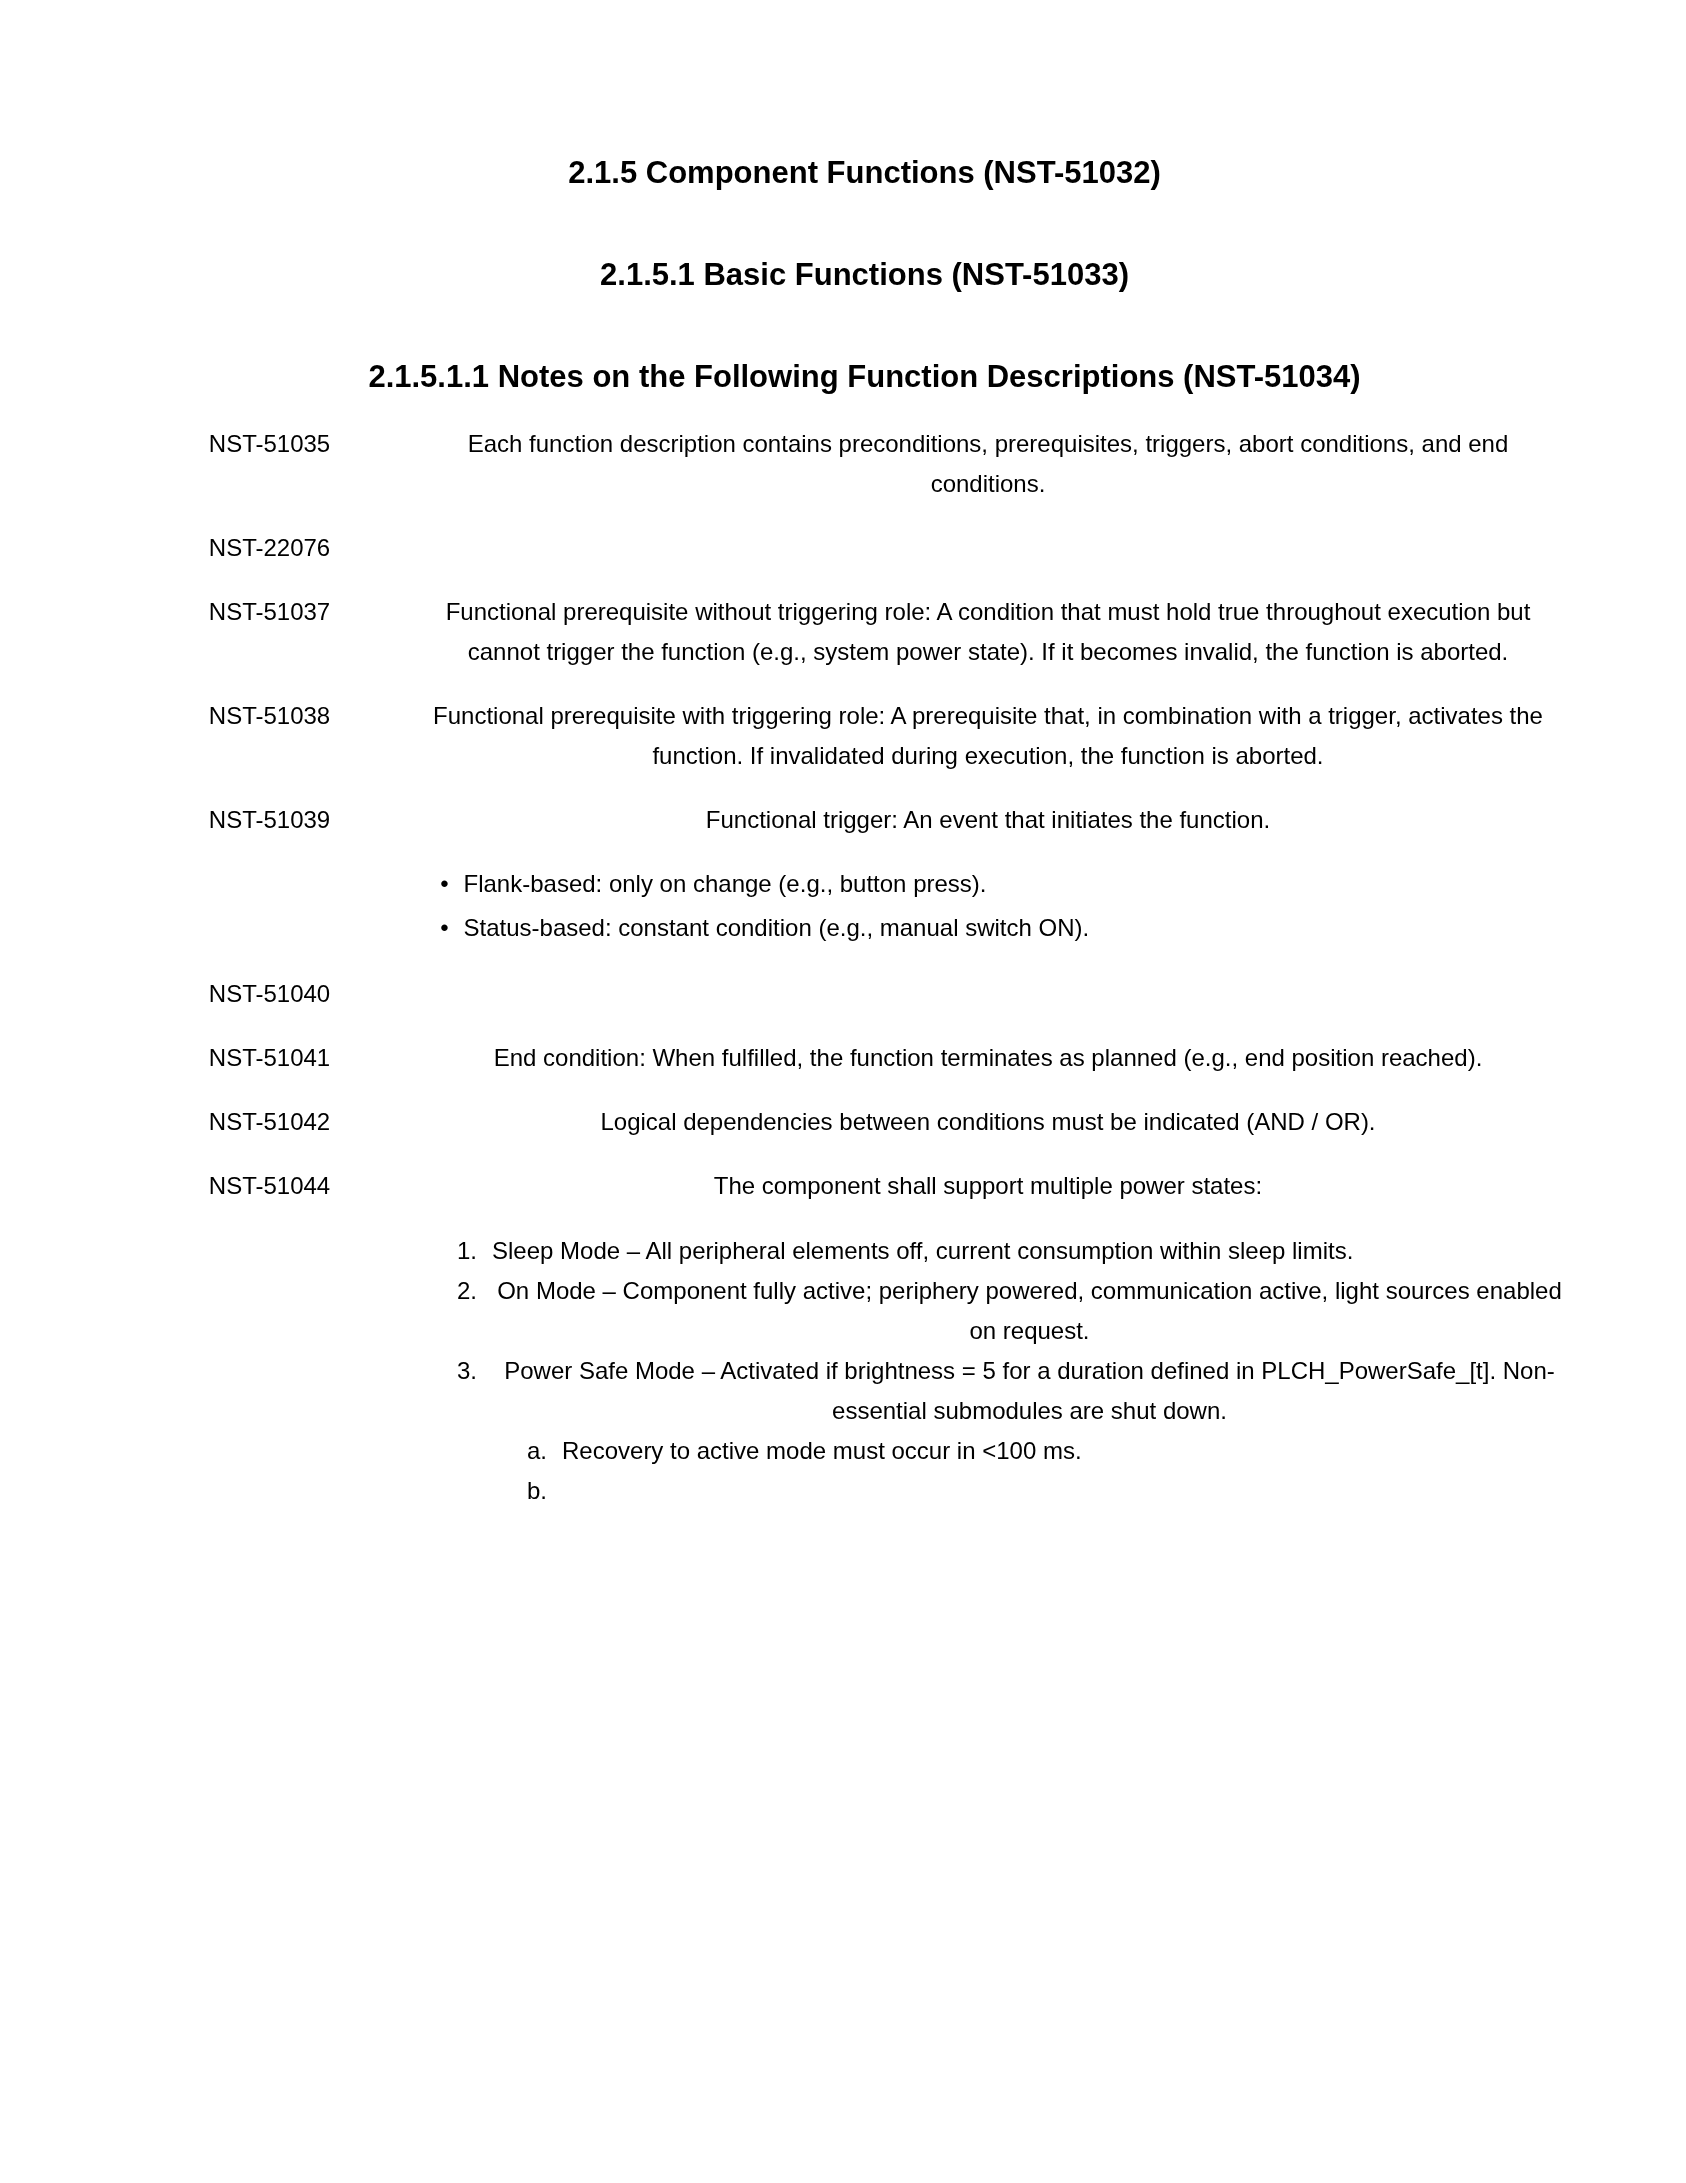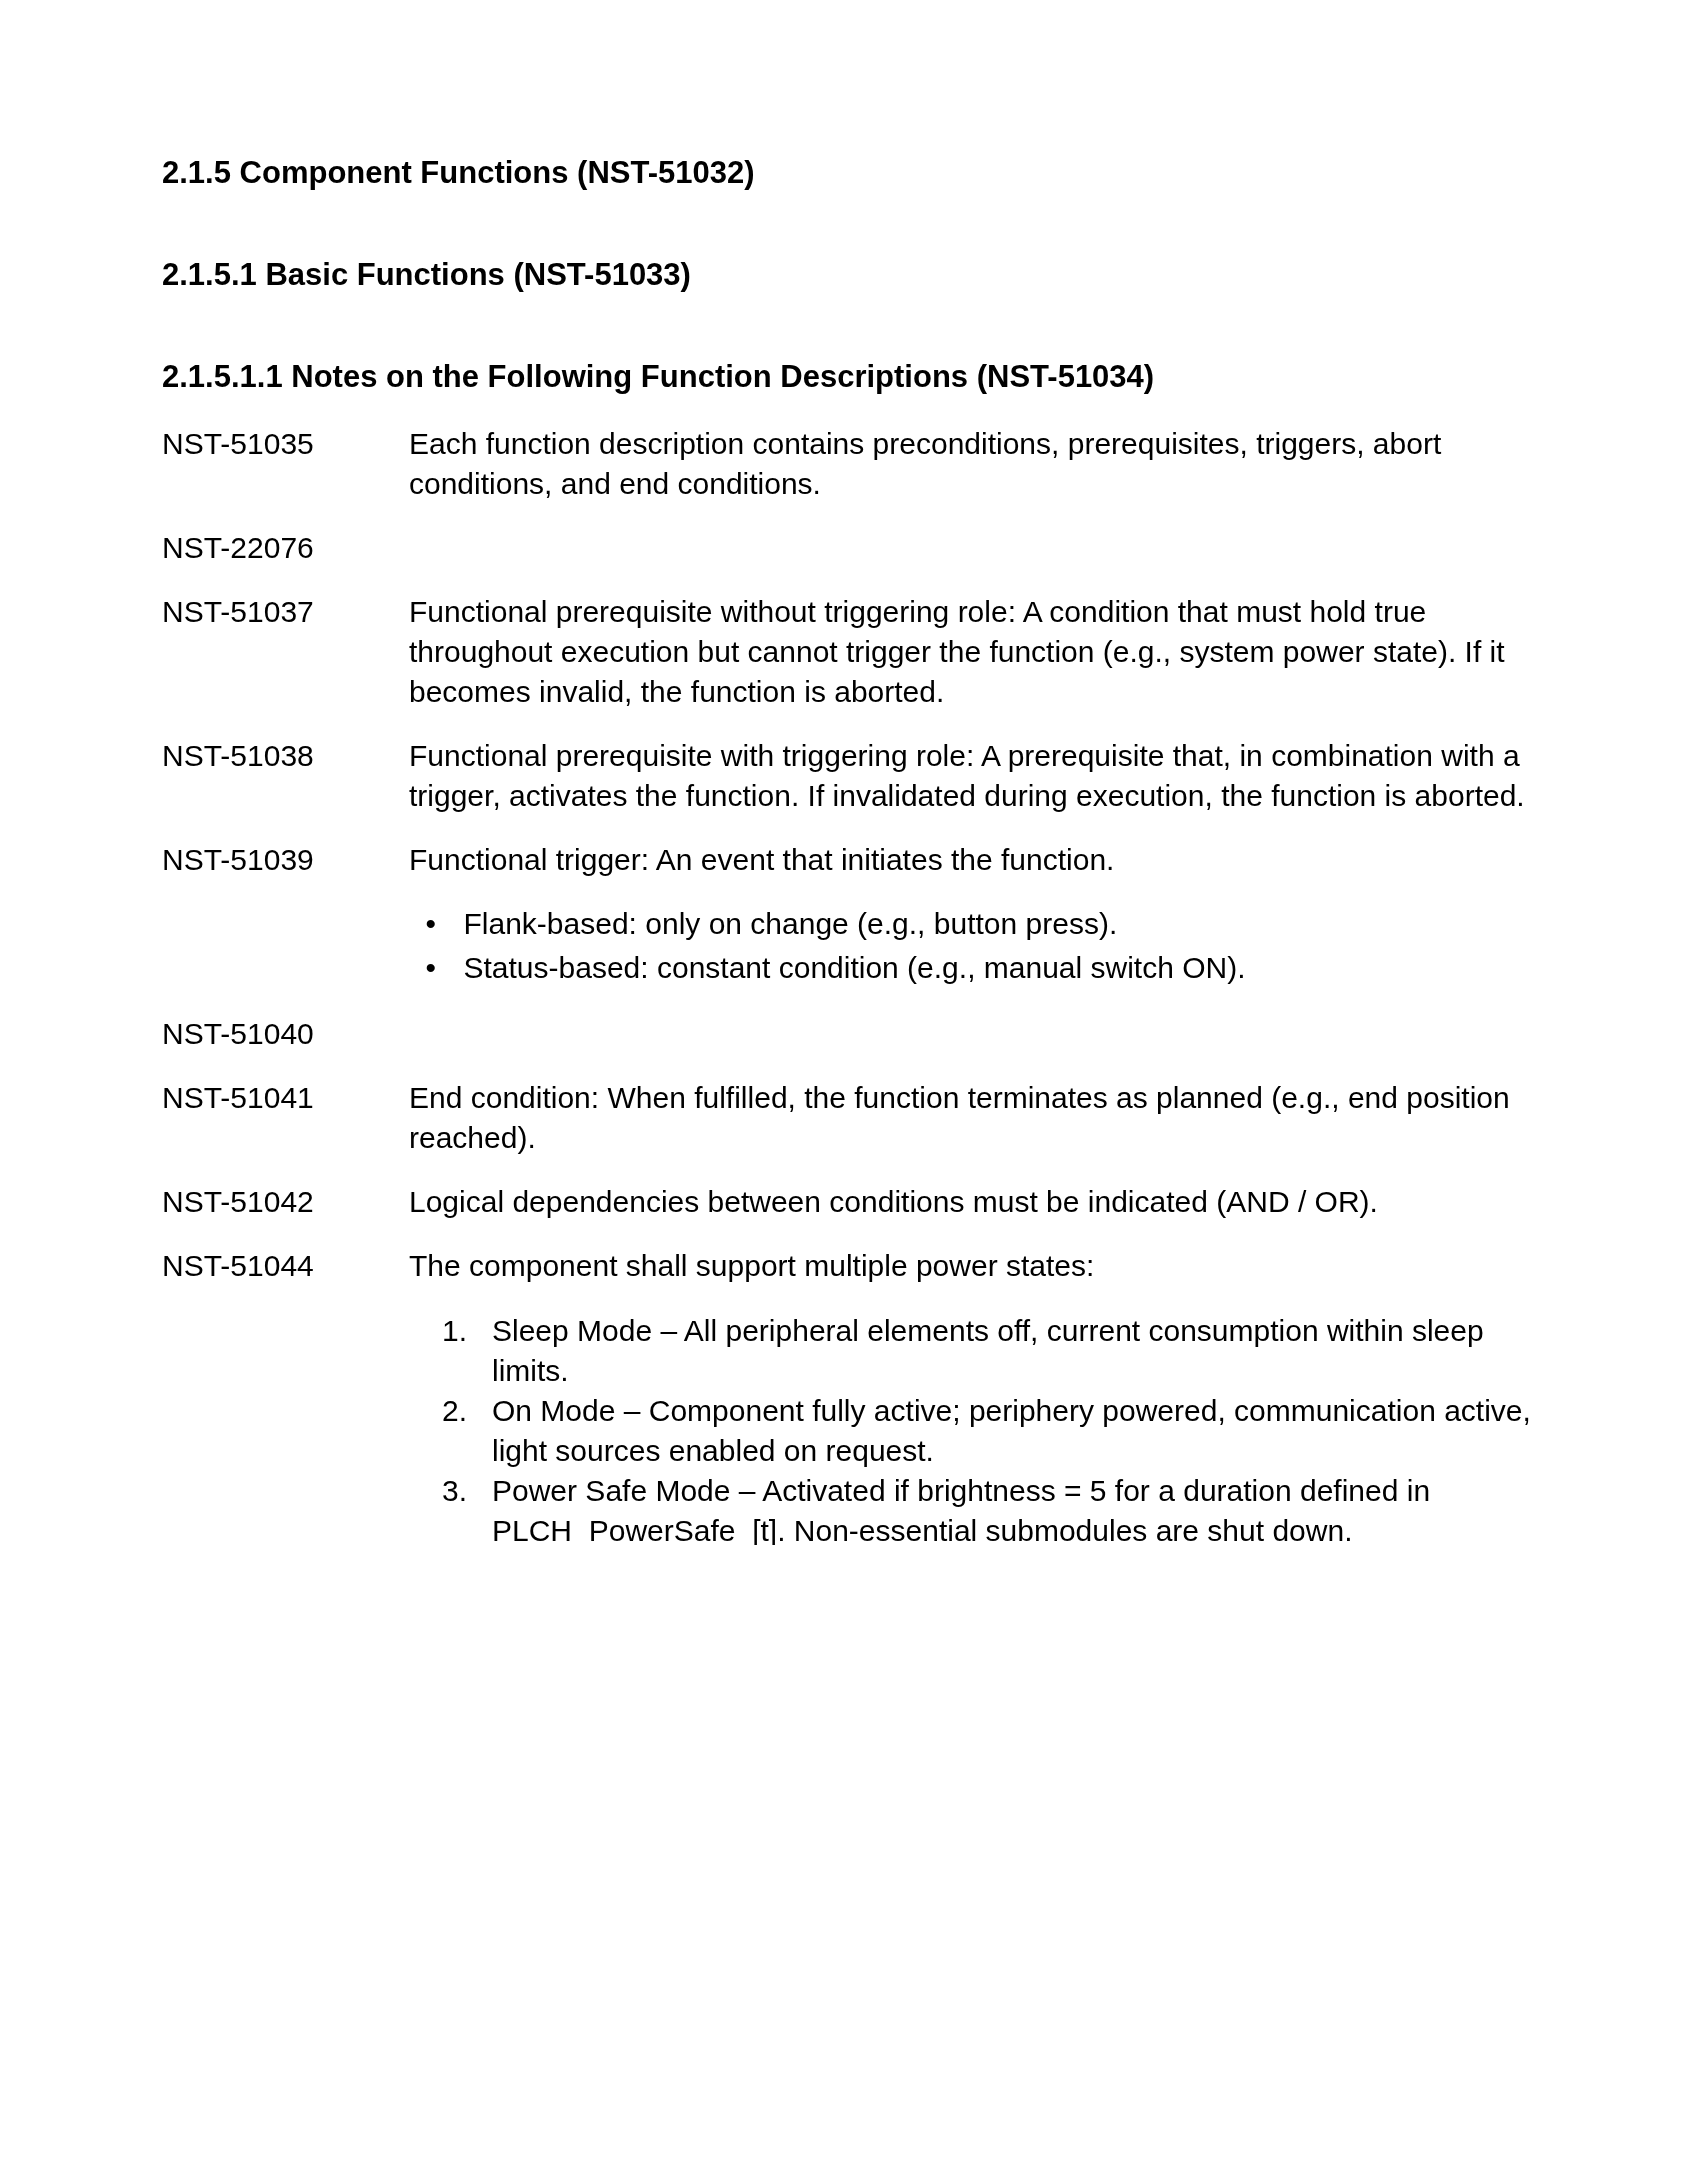--- a/index.html
+++ b/index.html
@@ -10,34 +10,35 @@
     font-family: "Liberation Sans", sans-serif;
   }
   .page {
     position: relative;
     width: 1687px;
     height: 1545px;
     background: #ffffff;
     box-sizing: border-box;
     padding: 152px 120px 0 162px;
     overflow: hidden;
+    text-align: center;
   }
   .heading {
     font-size: 31px;
     line-height: 41px;
     font-weight: 700;
     margin: 0 0 61px 0;
   }
   .heading.h3m { margin-bottom: 26.5px; }
   .heading.h4m { margin-top: 139px; margin-bottom: 63px; }
 
   .req {
     display: flex;
     align-items: flex-start;
-    font-size: 30px;
+    font-size: 24px;
     line-height: 40px;
     margin-bottom: 24px;
   }
   .req-id {
     flex: 0 0 215px;
     width: 215px;
   }
   .req-body {
     width: 1164px;
     max-width: 1164px;

